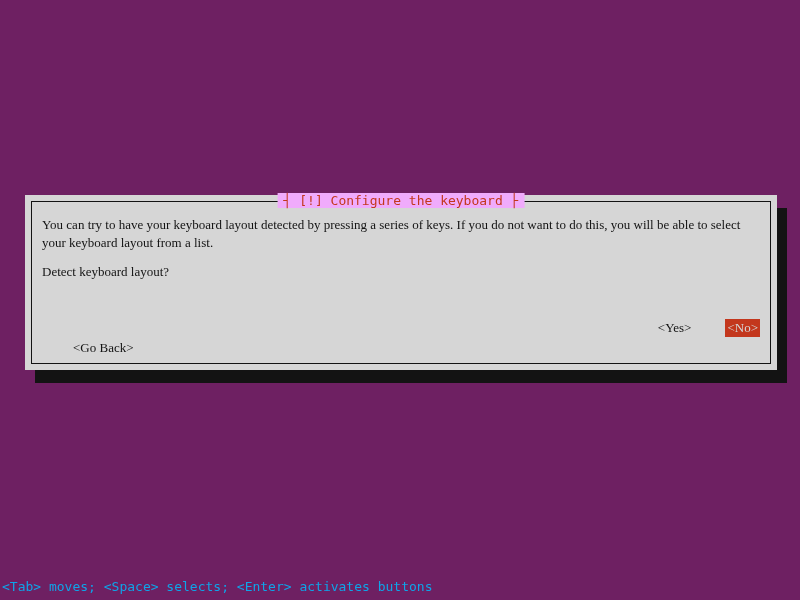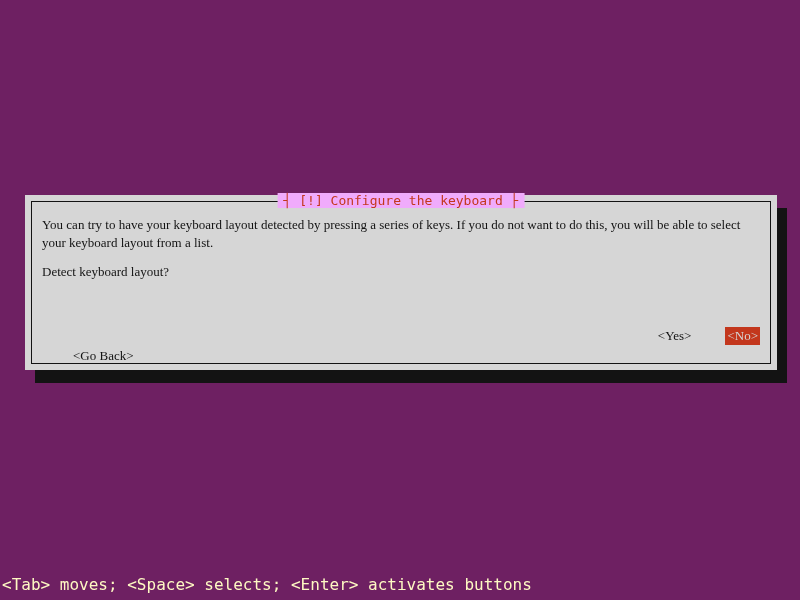--- a/index.html
+++ b/index.html
@@ -56,21 +56,21 @@
     }
     .dialog-body {
       color: #131313;
       font-family: Liberation Serif, serif;
     }
     .body-text {
       margin-bottom: 13px;
       line-height: 1.35;
     }
     .question-text {
-      margin-bottom: 28px;
+      margin-bottom: 20px;
     }
     .button-row {
       display: flex;
       align-items: center;
       color: #131313;
     }
     .btn-goback {
       margin-left: 31px;
       cursor: pointer;
       margin-top: 40px;
@@ -86,22 +86,22 @@
     .btn-no {
       background-color: #c3371d;
       color: #d6d6d6;
       padding: 1px 2px;
       cursor: pointer;
     }
     .status-bar {
       position: absolute;
       bottom: 6px;
       left: 2px;
-      color: #fef9c3;
-      font-size: 16px;
+      color: #0ea5e9;
+      font-size: 13px;
     }
   </style>
 </head>
 <body>
 
 <div class="dialog-shadow"></div>
 
 <div class="dialog">
   <div class="dialog-border">
     <div class="dialog-title">

